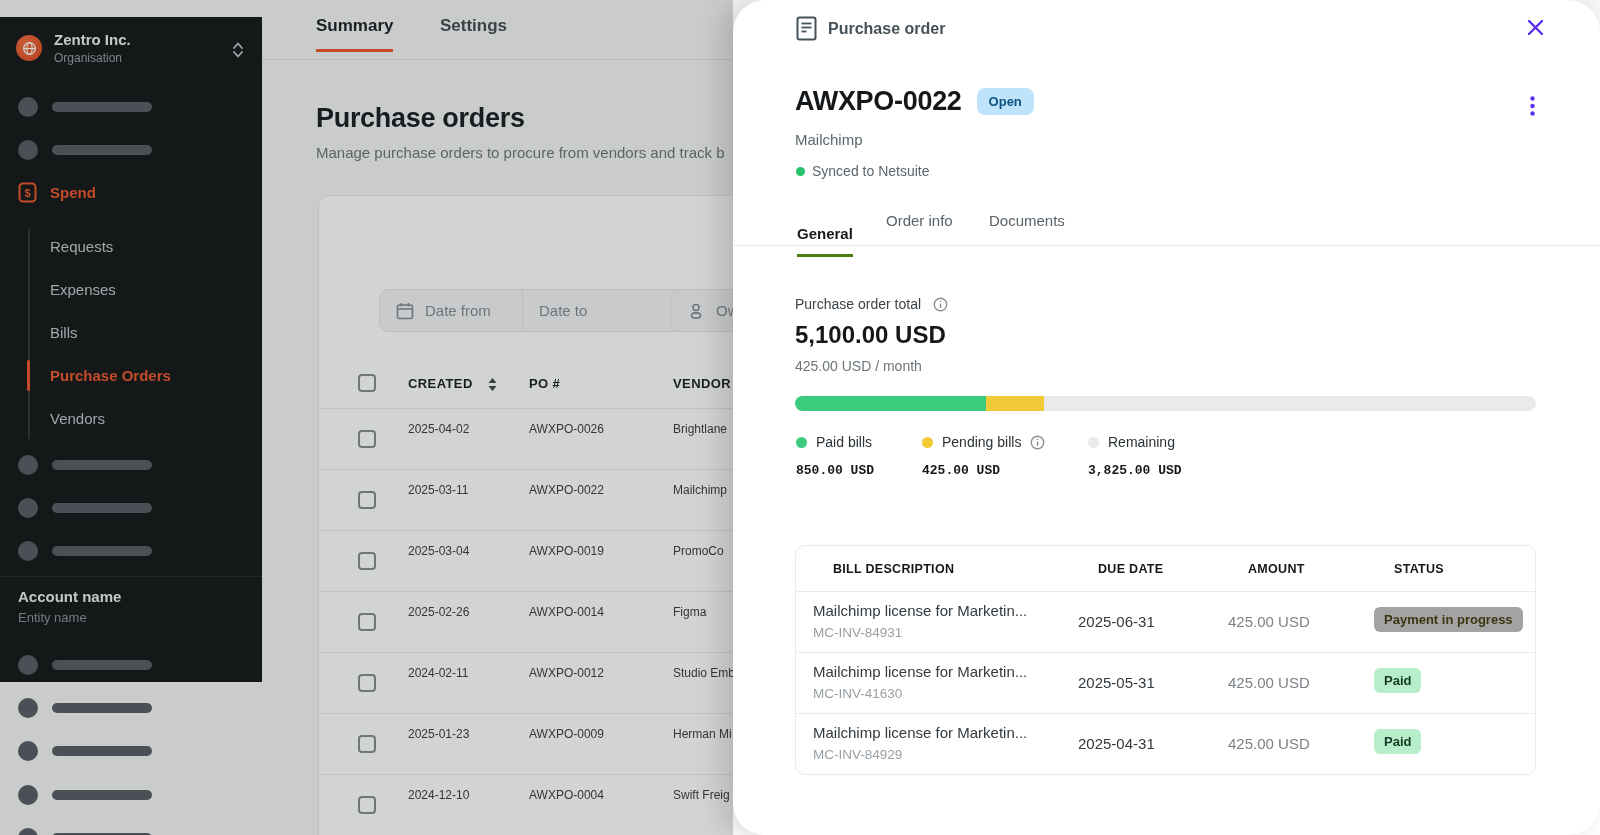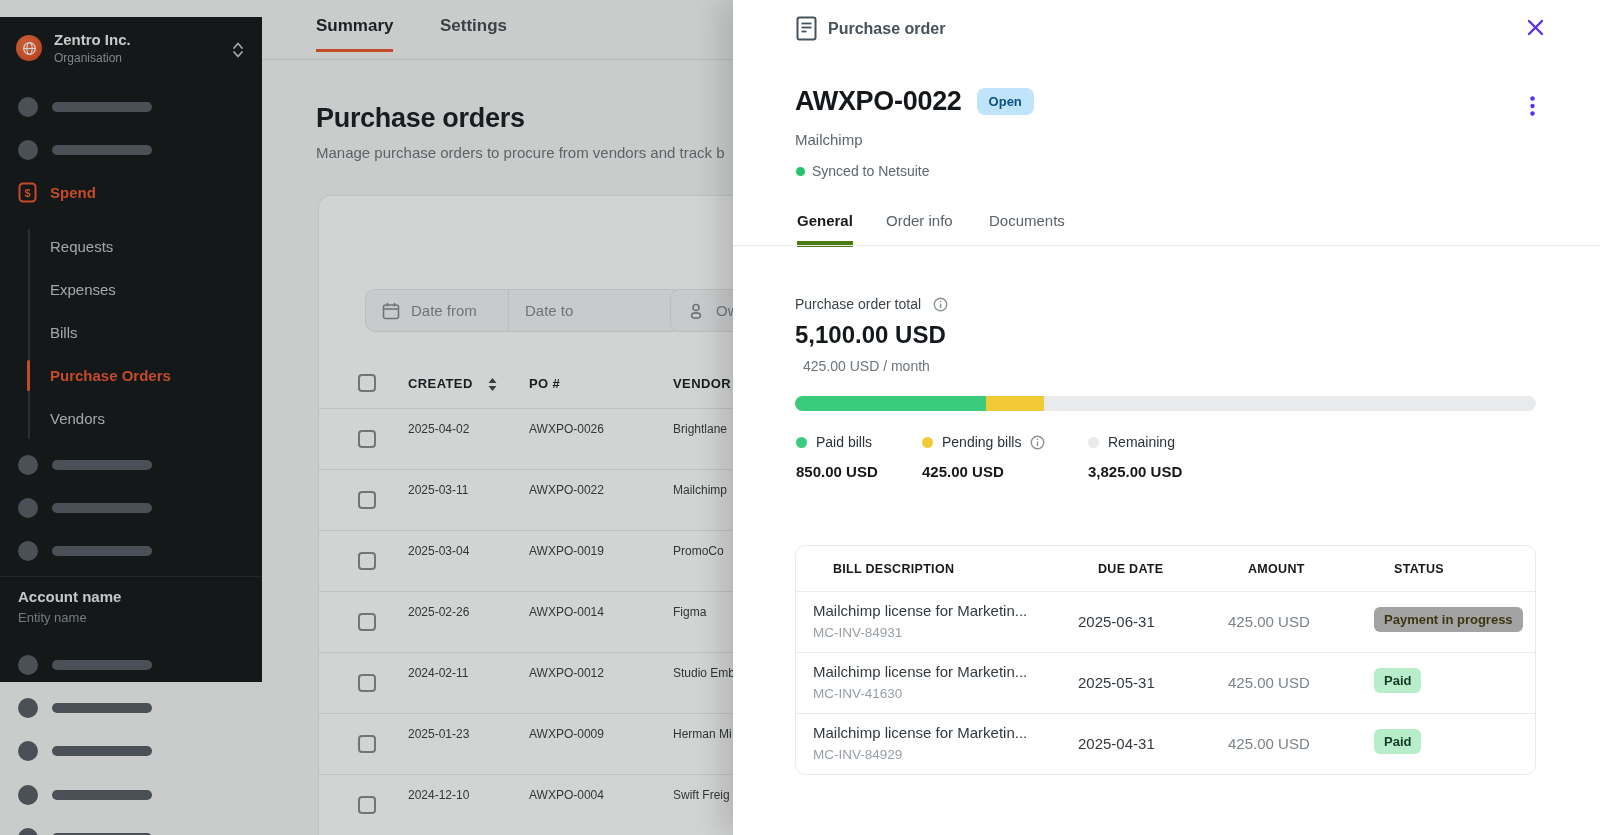--- a/index.html
+++ b/index.html
@@ -49,47 +49,47 @@
   .th { position:absolute; font-size:13px; font-weight:700; color:#1d2226; letter-spacing:0.4px; top:15px; }
   .checkbox { width:18px; height:18px; border:2px solid #878e93; border-radius:4px; background:#fff; cursor:pointer; }
   .trow { position:absolute; left:0; width:100%; height:61px; border-top:1px solid #e9eaec; cursor:pointer; }
   .td { position:absolute; top:13px; font-size:12px; color:#404040; white-space:nowrap; }
   .row-check { position:absolute; left:39px; top:21px; }
 
   
   .scrim { position:absolute; left:0; top:0; width:733px; height:835px; background:rgba(8,10,12,0.18); z-index:2; }
 
   
-  .drawer { position:absolute; left:733px; top:0; width:867px; height:835px; background:#ffffff; z-index:3; box-shadow:-10px 0 28px rgba(10,12,14,0.16); }
+  .drawer { position:absolute; left:733px; top:0; width:867px; height:835px; background:#ffffff; z-index:3; box-shadow:-10px 0 28px rgba(10,12,14,0.16);border-radius:32px; }
   .d-head-label { position:absolute; left:95px; top:20px; font-size:16px; font-weight:700; color:#46525a; }
   .doc-ic { position:absolute; left:63px; top:16px; }
   .close-btn { position:absolute; left:794px; top:19px; cursor:pointer; }
   .kebab-btn { position:absolute; left:797px; top:96px; cursor:pointer; }
   .title-row { position:absolute; left:62px; top:86px; display:flex; align-items:center; gap:15px; }
   .po-title { font-size:27px; font-weight:800; color:#15181b; letter-spacing:-0.3px; }
   .open-badge { background:#bee3fa; color:#0c5282; font-size:13px; font-weight:700; border-radius:8px; height:27px; line-height:27px; padding:0 12px; }
   .d-vendor { position:absolute; left:62px; top:131px; font-size:15px; color:#5d666c; }
   .sync-row { position:absolute; left:63px; top:163px; display:flex; align-items:center; gap:7px; }
   .sync-dot { width:9px; height:9px; border-radius:50%; background:#27c26c; }
   .sync-text { font-size:14px; color:#5d666c; }
   .dtab { position:absolute; top:212px; font-size:15px; cursor:pointer; padding-bottom:12px; }
-  .dtab.active { color:#17191c; font-weight:700; border-bottom:6px solid #4d7c0f; }
+  .dtab.active { color:#17191c; font-weight:700; border-bottom:3px solid #4d7c0f;margin-top:13px; }
   .dtab.inactive { color:#596268; }
   .d-divider { position:absolute; left:0; right:0; top:245px; height:1px; background:#e8eaeb; }
   .sec-label-row { position:absolute; left:62px; top:296px; display:flex; align-items:center; gap:12px; }
   .sec-label { font-size:14px; color:#3b434a; }
   .total-val { position:absolute; left:62px; top:321px; font-size:24px; font-weight:800; color:#15181b; }
-  .monthly-val { position:absolute; left:62px; top:358px; font-size:14px; color:#6d757a;margin-left:8px; }
+  .monthly-val { position:absolute; left:62px; top:358px; font-size:14px; color:#6d757a; }
   .pbar { position:absolute; left:62px; top:396px; width:741px; height:15px; border-radius:8px; background:#e8eaeb; overflow:hidden; display:flex; }
   .pseg-paid { height:100%; background:#3bcb7d; }
   .pseg-pending { height:100%; background:#f2ca37; }
   .legend-item { position:absolute; top:434px; display:flex; align-items:center; gap:9px; }
   .lg-dot { width:11px; height:11px; border-radius:50%; flex:none; }
   .lg-label { font-size:14px; color:#2c3338; }
-  .lg-val { position:absolute; top:463px; font-size:15px; font-weight:700; color:#15181b; }
+  .lg-val { position:absolute; top:463px; font-size:13px; font-weight:700; color:#15181b;font-family:Liberation Mono, monospace; }
   .bills { position:absolute; left:62px; top:545px; width:741px; border:1px solid #e8eaeb; border-radius:10px; background:#fff; }
   .b-head { position:relative; height:45px; }
   .bh { position:absolute; top:16px; font-size:12.5px; font-weight:700; color:#15181b; letter-spacing:0.3px;padding-left:20px; }
   .b-row { position:relative; height:61px; border-top:1px solid #e9eaec; }
   .b-desc { position:absolute; left:17px; top:10px; font-size:15px; color:#333a3f; white-space:nowrap; }
   .b-inv { position:absolute; left:17px; top:33px; font-size:13.5px; color:#99a0a5; }
   .b-due { position:absolute; left:282px; top:21px; font-size:15px; color:#333a3f; }
   .b-amt { position:absolute; left:432px; top:21px; font-size:15px; color:#7b8287; }
   .b-status { position:absolute; left:578px; top:15px; }
   .badge { display:inline-block; font-size:13px; font-weight:700; border-radius:6px; padding:6px 10px; line-height:1; white-space:nowrap; }
@@ -209,21 +209,21 @@
   <main class="main">
     <div class="mtab active" style="left:54px"><span>Summary</span></div>
     <div class="mtab inactive" style="left:178px"><span>Settings</span></div>
     <div class="tab-divider"></div>
 
     <h1 class="page-title">Purchase orders</h1>
     <div class="page-sub">Manage purchase orders to procure from vendors and track b</div>
 
     <div class="card">
 
-      <div class="fgroup" style="left:46px; width:318px">
+      <div class="fgroup" style="left:60px; width:318px">
         <div class="fcell" style="width:142px">
           <span>
             <svg width="18" height="18" viewBox="0 0 18 18">
                 <rect x="1.5" y="3" width="15" height="13.5" rx="2" fill="none" stroke="#868d92" stroke-width="1.6"></rect>
                 <line x1="1.5" y1="7" x2="16.5" y2="7" stroke="#868d92" stroke-width="1.6"></line>
                 <line x1="5.5" y1="1" x2="5.5" y2="4.5" stroke="#868d92" stroke-width="1.6"></line>
                 <line x1="12.5" y1="1" x2="12.5" y2="4.5" stroke="#868d92" stroke-width="1.6"></line>
               </svg>
           </span>
           <span>Date from</span>

